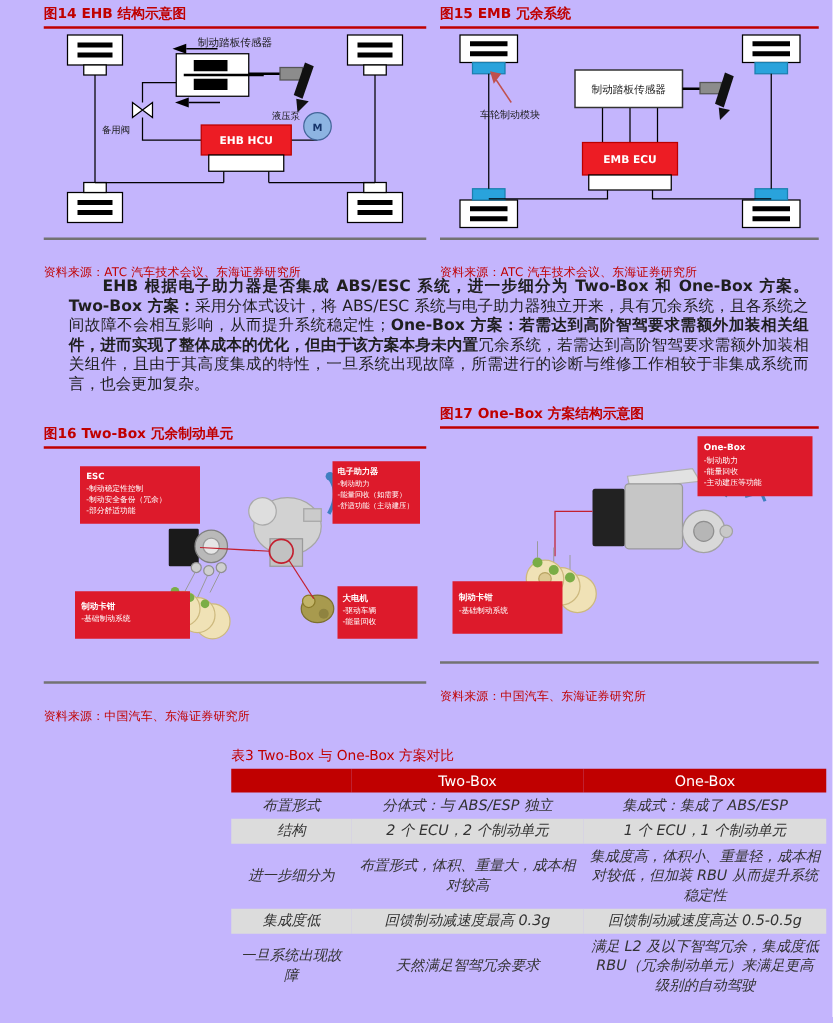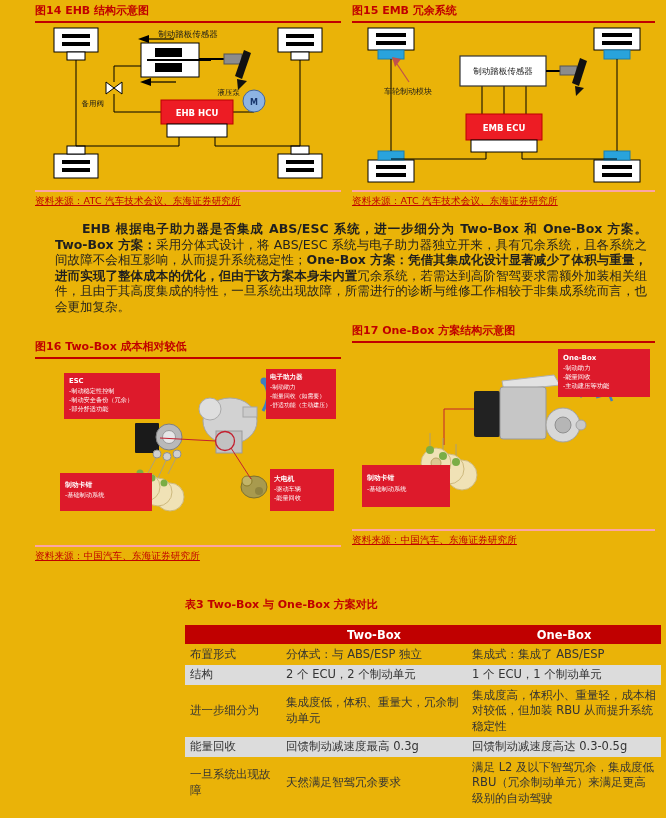--- a/index.html
+++ b/index.html
@@ -1,36 +1,36 @@
 <!DOCTYPE html>
 <html><head>
 <meta charset="utf-8">
 <style>
   html,body{margin:0;padding:0;background:#fff;}
   body{width:666px;height:818px;font-family:"DejaVu Sans","Liberation Sans",sans-serif;}
-  .page{position:relative;width:666px;height:818px;background:#eab308;overflow:hidden;}
+  .page{position:relative;width:666px;height:818px;background:#c4b5fd;overflow:hidden;}
   .fig{position:absolute;}
   #fig14{left:35px;top:4px;width:306px;}
   #fig15{left:352px;top:4px;width:303px;}
   #fig16{left:35px;top:340px;width:306px;}
   #fig17{left:352px;top:324px;width:303px;}
   .fig-title{color:#c00000;font-weight:bold;font-size:11px;line-height:13px;padding-bottom:4px;border-bottom:2px solid #c00000;}
   .fig-body{overflow:hidden;}
   .fb-sm{height:164px;padding-top:3px;}
   .fb-lg{height:184px;padding-top:2px;}
   .fig-body svg{display:block;margin:0 auto;}
-  .fig-source{border-top:2px solid #fca5a5;color:#c00000;font-size:9.5px;padding-top:3px;letter-spacing:0.2px;text-decoration:underline;}
+  .fig-source{border-top:2px solid #737373;color:#c00000;font-size:9.5px;padding-top:20px;letter-spacing:0.2px;}
   .para{position:absolute;left:55px;top:221px;width:592px;margin:0;font-size:12.5px;line-height:15.6px;color:#1f1f1f;text-align:justify;text-indent:27px;}
   .para b{font-weight:bold;}
   .tbl-wrap{position:absolute;left:185px;top:597px;width:476px;}
-  .tbl-title{color:#c00000;font-weight:bold;font-size:11px;margin-bottom:13px;}
+  .tbl-title{color:#c00000;font-weight:normal;font-size:11px;margin-bottom:3px;}
   table{border-collapse:collapse;width:476px;table-layout:fixed;font-size:11.5px;color:#333;}
   col.c1{width:96px;}col.c2{width:186px;}col.c3{width:194px;}
-  th{background:#c00000;color:#fff;font-weight:bold;font-size:11.5px;height:17px;padding:1px 4px;}
-  td{text-align:left;vertical-align:middle;padding:2.5px 5px;line-height:1.35;}
+  th{background:#c00000;color:#fff;font-weight:normal;font-size:11.5px;height:17px;padding:1px 4px;}
+  td{text-align:center;vertical-align:middle;padding:2.5px 5px;line-height:1.35;font-style:italic;}
   tr.gray{background:#dcdcdc;margin-top:19px;}
   svg text{font-family:"DejaVu Sans","Liberation Sans",sans-serif;}
 </style>
 </head>
 <body>
 
 <div class="page">
 
   <section class="fig" id="fig14">
     <div class="fig-title">图14  EHB 结构示意图</div>
@@ -151,24 +151,24 @@
         <g>
           <rect x="112" y="88" width="76" height="26" fill="#ed1c24" stroke="#b00"></rect>
           <text x="150" y="104.5" text-anchor="middle" font-size="8.5" font-weight="bold" fill="#fff">EMB ECU</text>
           <rect x="117" y="114" width="66" height="12" fill="#fff" stroke="#000"></rect>
         </g>
       </svg>
     </div>
     <div class="fig-source">资料来源：ATC 汽车技术会议、东海证券研究所</div>
   </section>
 
-  <p class="para"><b>EHB 根据电子助力器是否集成 ABS/ESC 系统，进一步细分为 Two-Box 和 One-Box 方案。Two-Box 方案：</b><span>采用分体式设计，将 ABS/ESC 系统与电子助力器独立开来，具有冗余系统，且各系统之间故障不会相互影响，从而提升系统稳定性；</span><b>One-Box 方案：凭借其集成化设计显著减少了体积与重量，进而实现了整体成本的优化，但由于该方案本身未内置</b><span>冗余系统，若需达到高阶智驾要求需额外加装相关组件，且由于其高度集成的特性，一旦系统出现故障，所需进行的诊断与维修工作相较于非集成系统而言，也会更加复杂。</span></p>
+  <p class="para"><b>EHB 根据电子助力器是否集成 ABS/ESC 系统，进一步细分为 Two-Box 和 One-Box 方案。Two-Box 方案：</b><span>采用分体式设计，将 ABS/ESC 系统与电子助力器独立开来，具有冗余系统，且各系统之间故障不会相互影响，从而提升系统稳定性；</span><b>One-Box 方案：若需达到高阶智驾要求需额外加装相关组件，进而实现了整体成本的优化，但由于该方案本身未内置</b><span>冗余系统，若需达到高阶智驾要求需额外加装相关组件，且由于其高度集成的特性，一旦系统出现故障，所需进行的诊断与维修工作相较于非集成系统而言，也会更加复杂。</span></p>
 
   <section class="fig" id="fig16">
-    <div class="fig-title">图16  Two-Box 成本相对较低</div>
+    <div class="fig-title">图16  Two-Box 冗余制动单元</div>
     <div class="fig-body fb-lg">
       <svg viewBox="0 0 300 182" width="300" height="182">
 
         <g>
           <rect x="97" y="62" width="24" height="30" rx="1" fill="#1a1a1a"></rect>
           <circle cx="131" cy="76" r="13" fill="#b9b9b9" stroke="#808080"></circle>
           <circle cx="131" cy="76" r="6.5" fill="#e6e6e6" stroke="#9a9a9a"></circle>
           <circle cx="119" cy="93" r="4" fill="#cfcfcf" stroke="#909090"></circle>
           <circle cx="129" cy="95.5" r="4" fill="#cfcfcf" stroke="#909090"></circle>
           <circle cx="139" cy="93" r="4" fill="#cfcfcf" stroke="#909090"></circle>
@@ -314,27 +314,27 @@
           <td>分体式：与 ABS/ESP 独立</td>
           <td>集成式：集成了 ABS/ESP</td>
         </tr>
         <tr class="gray">
           <td>结构</td>
           <td>2 个 ECU，2 个制动单元</td>
           <td>1 个 ECU，1 个制动单元</td>
         </tr>
         <tr>
           <td>进一步细分为</td>
-          <td>集成度低，体积、重量大，冗余制动单元</td>
+          <td>布置形式，体积、重量大，成本相对较高</td>
           <td>集成度高，体积小、重量轻，成本相对较低，但加装 RBU 从而提升系统稳定性</td>
         </tr>
         <tr class="gray">
-          <td>能量回收</td>
+          <td>集成度低</td>
           <td>回馈制动减速度最高 0.3g</td>
-          <td>回馈制动减速度高达 0.3-0.5g</td>
+          <td>回馈制动减速度高达 0.5-0.5g</td>
         </tr>
         <tr>
           <td>一旦系统出现故障</td>
           <td>天然满足智驾冗余要求</td>
           <td>满足 L2 及以下智驾冗余，集成度低 RBU（冗余制动单元）来满足更高级别的自动驾驶</td>
         </tr>
       </tbody>
     </table>
   </div>
 

